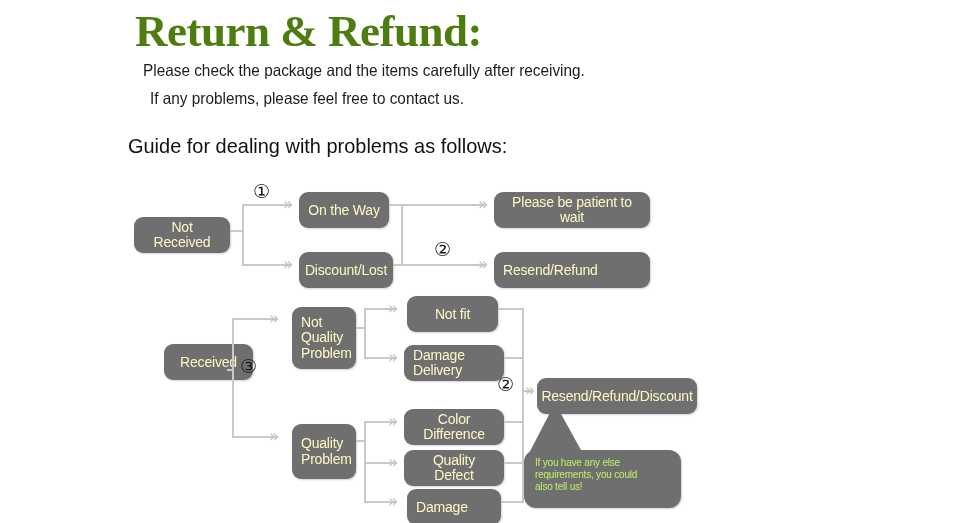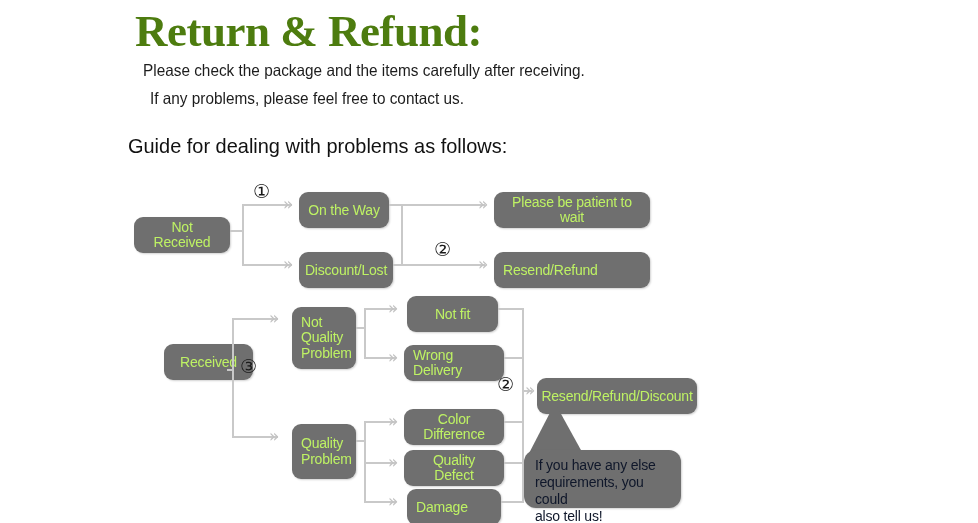--- a/index.html
+++ b/index.html
@@ -35,21 +35,21 @@
   .guide{
     position:absolute;left:128px;top:134px;
     font-size:21px;color:#111;white-space:nowrap;
     transform:scaleX(0.95);transform-origin:left center;
   }
 
   
   .node{
     position:absolute;
     background:#6f6f6f;
-    color:#bef264;
+    color:#fef9c3;
     border-radius:9px;
     font-size:14px;
     line-height:1.05;
     display:flex;
     align-items:center;
     box-sizing:border-box;
     padding:18px 9px;
     white-space:pre-line;
     box-shadow:1px 1px 2px rgba(0,0,0,0.18);
     letter-spacing:-0.2px;
@@ -77,23 +77,23 @@
     font-family:"DejaVu Sans", sans-serif;
     font-size:19px;
     color:#1a1a1a;
     line-height:1;
   }
 
   
   .bubble{
     position:absolute;
     background:#6f6f6f;
-    color:#0f172a;
+    color:#bef264;
     border-radius:12px;
-    font-size:14px;
+    font-size:10px;
     line-height:1.22;
     padding:7px 10px 8px 11px;
     box-sizing:border-box;
     white-space:pre-line;
     letter-spacing:-0.2px;
     box-shadow:1px 1px 2px rgba(0,0,0,0.18);
   }
 </style>
 </head>
 <body>
@@ -153,21 +153,21 @@
 Problem</div>
 
   <div class="ln lnh" style="left:356px;top:327px;width:10px;"></div>
   <div class="ln lnv" style="left:364px;top:308px;height:51px;"></div>
   <div class="ln lnh" style="left:364px;top:308px;width:32px;"></div>
   <div class="ln lnh" style="left:364px;top:357px;width:32px;"></div>
   <div class="chev" style="left:388px;top:300px;">»</div>
   <div class="chev" style="left:388px;top:349px;">»</div>
 
   <div class="node center" style="left:407px;top:296px;width:91px;height:25px;">Not fit</div>
-  <div class="node left" style="left:404px;top:345px;width:100px;height:25px;">Wrong Delivery</div>
+  <div class="node left" style="left:404px;top:345px;width:100px;height:25px;">Damage Delivery</div>
 
   <div class="ln lnh" style="left:356px;top:440px;width:10px;"></div>
   <div class="ln lnv" style="left:364px;top:421px;height:81px;"></div>
   <div class="ln lnh" style="left:364px;top:421px;width:32px;"></div>
   <div class="ln lnh" style="left:364px;top:462px;width:32px;"></div>
   <div class="ln lnh" style="left:364px;top:501px;width:32px;"></div>
   <div class="chev" style="left:388px;top:413px;">»</div>
   <div class="chev" style="left:388px;top:454px;">»</div>
   <div class="chev" style="left:388px;top:493px;">»</div>
 

